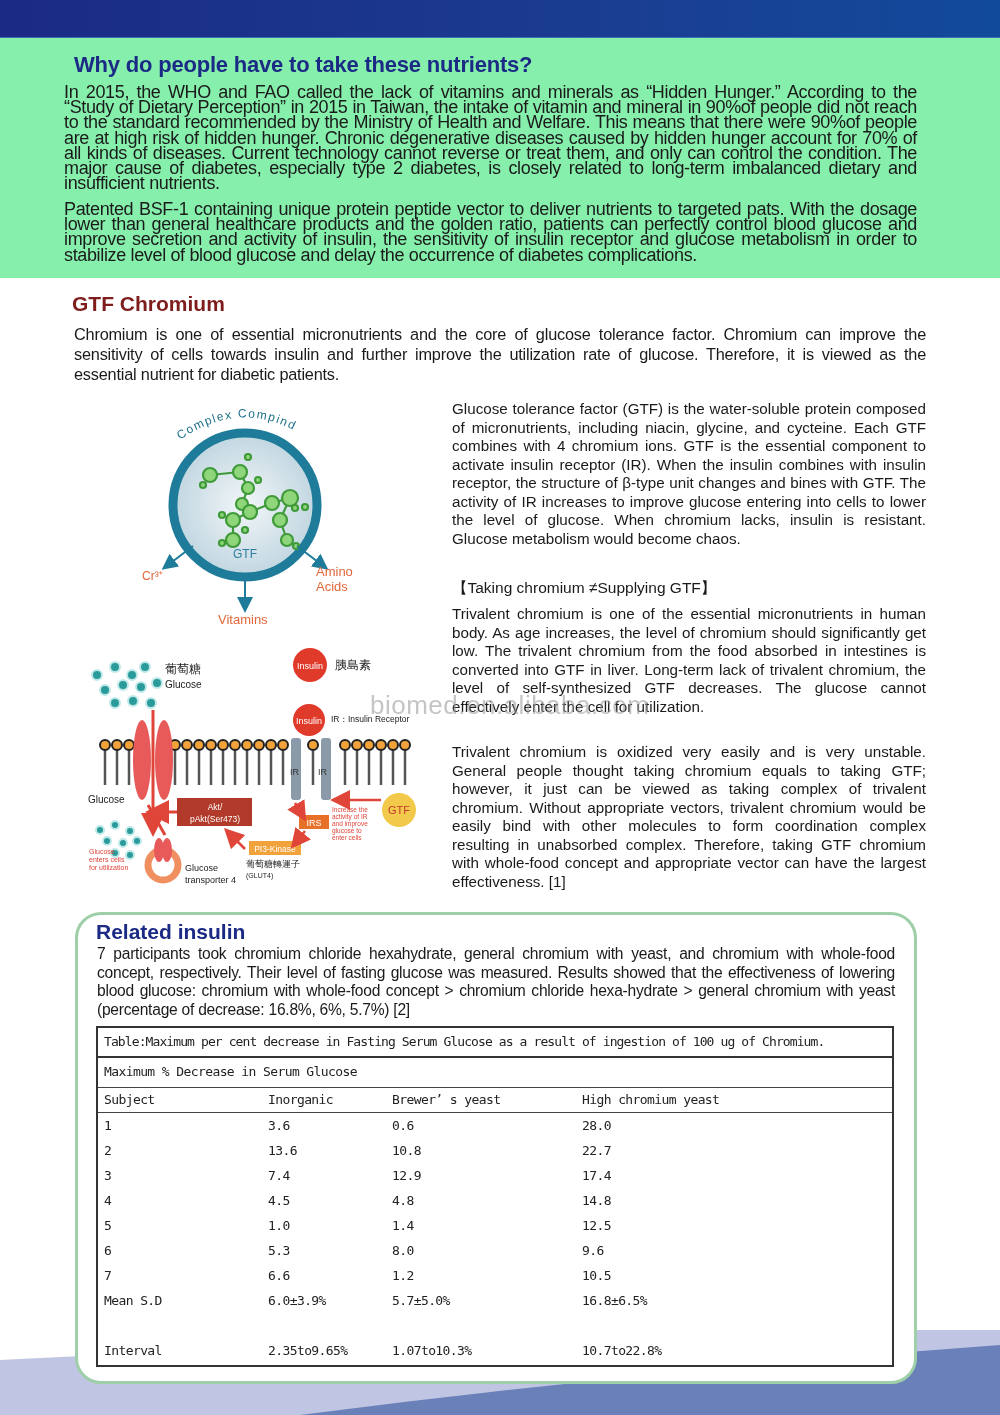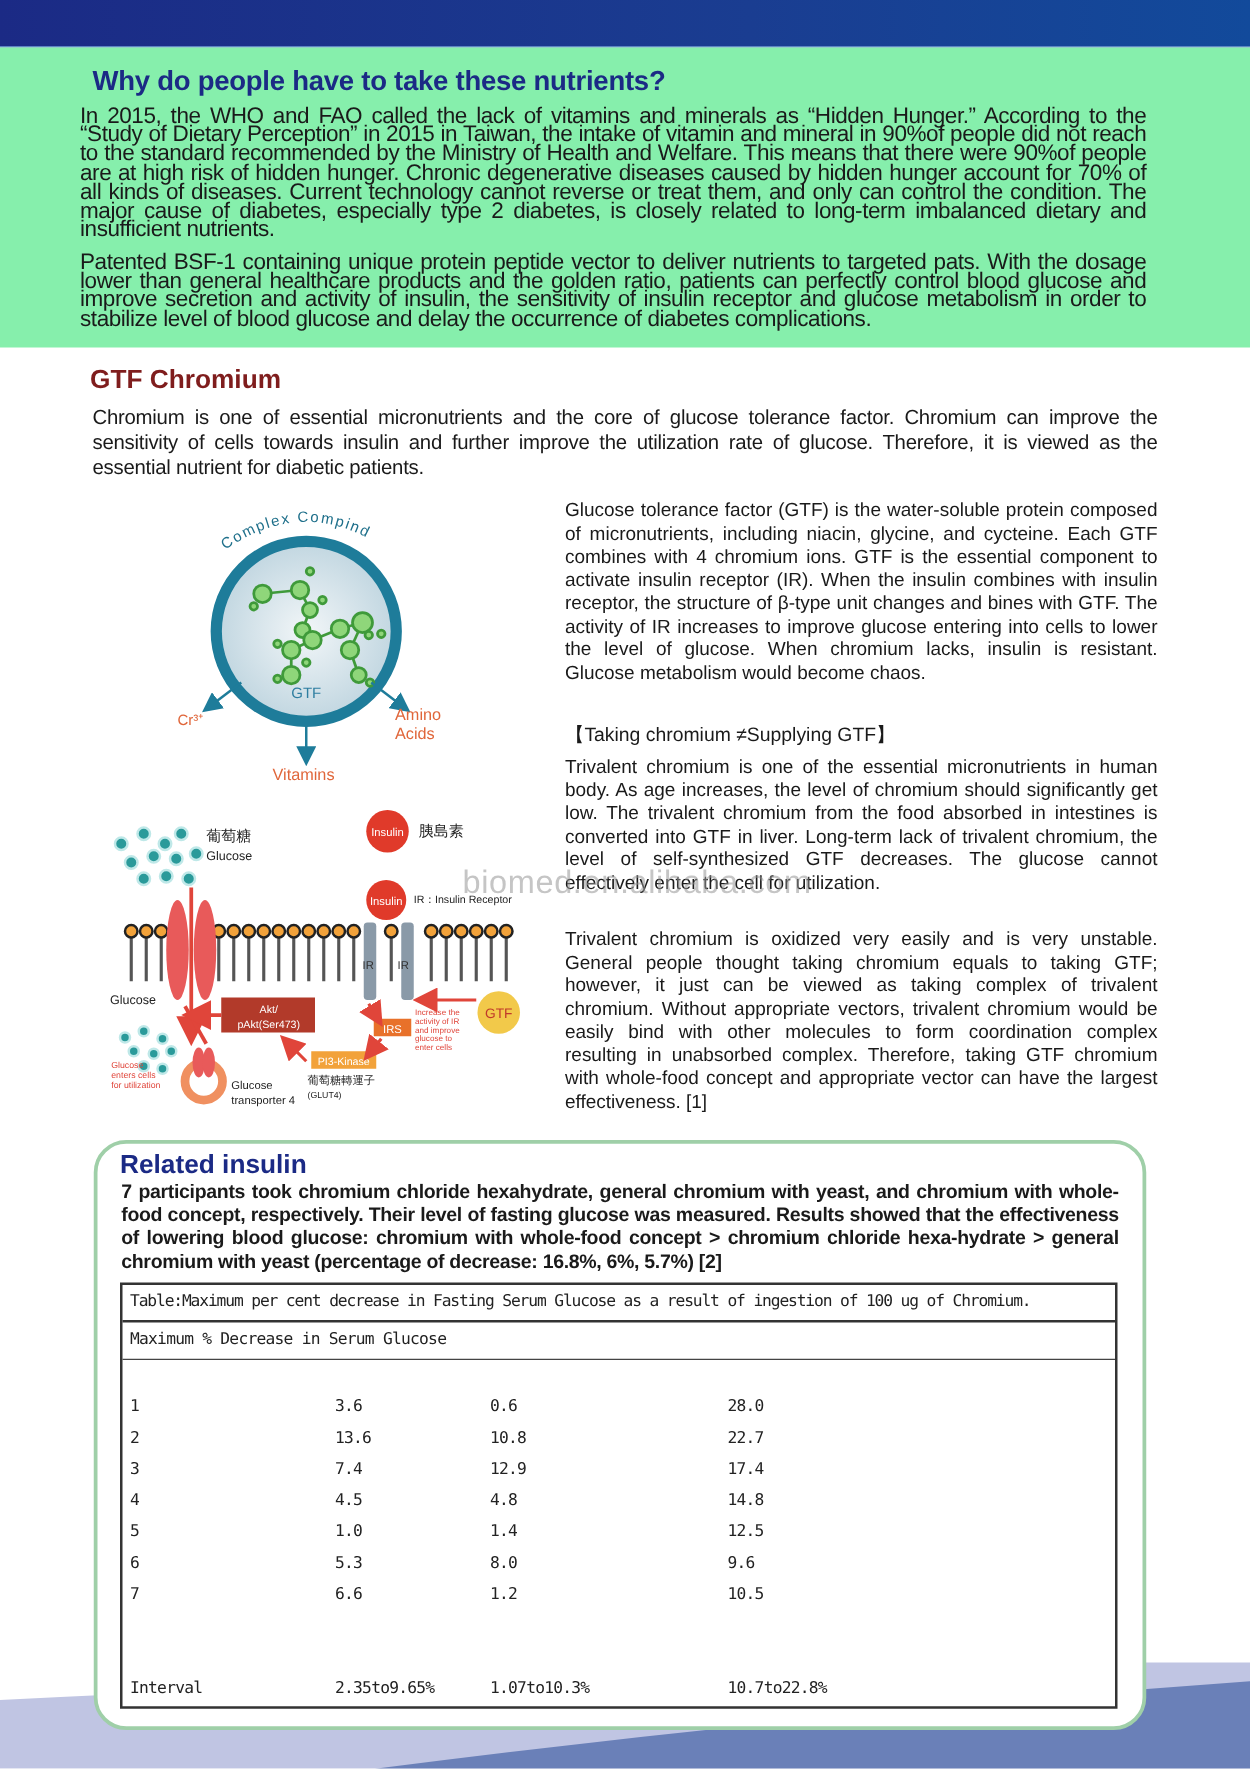--- a/index.html
+++ b/index.html
@@ -26,21 +26,21 @@
   .rc1 { top: 400px; }
   .rc-heading { position: absolute; left: 452px; top: 578px; font-size: 15.5px; color: #1a1a1a; }
   .rc2 { top: 605px; }
   .rc3 { top: 743px; }
 
   .watermark { position: absolute; left: 370px; top: 690px; font-size: 26px; color: rgba(150,150,150,0.55); letter-spacing: 0.5px; pointer-events: none; }
 
   .bg-wave1 { position: absolute; left: 0; top: 1330px; width: 1000px; height: 85px; }
   .studies-box { position: absolute; left: 75px; top: 912px; width: 842px; height: 472px; border: 3px solid #9fcfa8; border-radius: 26px; background: #ffffff; }
   .studies-title { position: absolute; left: 96px; top: 920px; font-size: 21px; font-weight: bold; color: #1b2a85; }
-  .studies-text { position: absolute; left: 97px; top: 945px; width: 798px; font-size: 15.6px; line-height: 18.5px; text-align: justify; letter-spacing: -0.25px; font-weight: bold; }
+  .studies-text { position: absolute; left: 97px; top: 945px; width: 798px; font-size: 15.6px; line-height: 18.5px; text-align: justify; letter-spacing: -0.25px; }
 
   .table-box { position: absolute; left: 96px; top: 1026px; width: 798px; height: 341px; border: 2px solid #333; font-family: "DejaVu Sans Mono", monospace; font-size: 13px; color: #222; }
   .t-caption { position: absolute; left: 0; top: 0; width: 100%; height: 30px; border-bottom: 2px solid #333; padding: 6px 6px; letter-spacing: -0.9px; white-space: nowrap; }
   .t-group { position: absolute; left: 0; top: 30px; width: 100%; height: 30px; border-bottom: 1.5px solid #444; padding: 6px 6px; letter-spacing: -0.6px; }
   .t-row { position: absolute; left: 0; width: 100%; height: 25px; }
   .t-row.header { border-bottom: 1.5px solid #444; }
   .t-cell { position: absolute; top: 4px; letter-spacing: -0.6px; white-space: nowrap; }
   .c0 { left: 6px; } .c1 { left: 170px; } .c2 { left: 294px; } .c3 { left: 484px; }
 </style>
 </head>
@@ -261,20 +261,26 @@
   <path d="M300 85 Q 650 40 1000 15 L1000 85 Z" fill="#6a80b8"></path>
 </svg>
 
 <div class="studies-box"></div>
 <h2 class="studies-title">Related insulin</h2>
 <p class="studies-text">7 participants took chromium chloride hexahydrate, general chromium with yeast, and chromium with whole-food concept, respectively. Their level of fasting glucose was measured. Results showed that the effectiveness of lowering blood glucose: chromium with whole-food concept &gt; chromium chloride hexa-hydrate &gt; general chromium with yeast (percentage of decrease: 16.8%, 6%, 5.7%) [2]</p>
 
 <div class="table-box">
   <div class="t-caption">Table:Maximum per cent decrease in Fasting Serum Glucose as a result of ingestion of 100 ug of Chromium.</div>
   <div class="t-group">Maximum % Decrease in Serum Glucose</div>
+  <div class="t-row header" style="top:60px">
+    <span class="t-cell c0">Subject</span>
+    <span class="t-cell c1">Inorganic</span>
+    <span class="t-cell c2">Brewer’ s yeast</span>
+    <span class="t-cell c3">High chromium yeast</span>
+  </div>
   <div class="t-row" style="top:86px">
     <span class="t-cell c0">1</span>
       <span class="t-cell c1">3.6</span>
       <span class="t-cell c2">0.6</span>
       <span class="t-cell c3">28.0</span>
   </div>
   <div class="t-row" style="top:111px">
     <span class="t-cell c0">2</span>
       <span class="t-cell c1">13.6</span>
       <span class="t-cell c2">10.8</span>
@@ -303,19 +309,25 @@
       <span class="t-cell c1">5.3</span>
       <span class="t-cell c2">8.0</span>
       <span class="t-cell c3">9.6</span>
   </div>
   <div class="t-row" style="top:236px">
     <span class="t-cell c0">7</span>
       <span class="t-cell c1">6.6</span>
       <span class="t-cell c2">1.2</span>
       <span class="t-cell c3">10.5</span>
   </div>
+  <div class="t-row" style="top:261px">
+    <span class="t-cell c0">Mean S.D</span>
+      <span class="t-cell c1">6.0±3.9%</span>
+      <span class="t-cell c2">5.7±5.0%</span>
+      <span class="t-cell c3">16.8±6.5%</span>
+  </div>
   <div class="t-row" style="top:311px">
     <span class="t-cell c0">Interval</span>
       <span class="t-cell c1">2.35to9.65%</span>
       <span class="t-cell c2">1.07to10.3%</span>
       <span class="t-cell c3">10.7to22.8%</span>
   </div>
 </div>
 
 </body></html>

